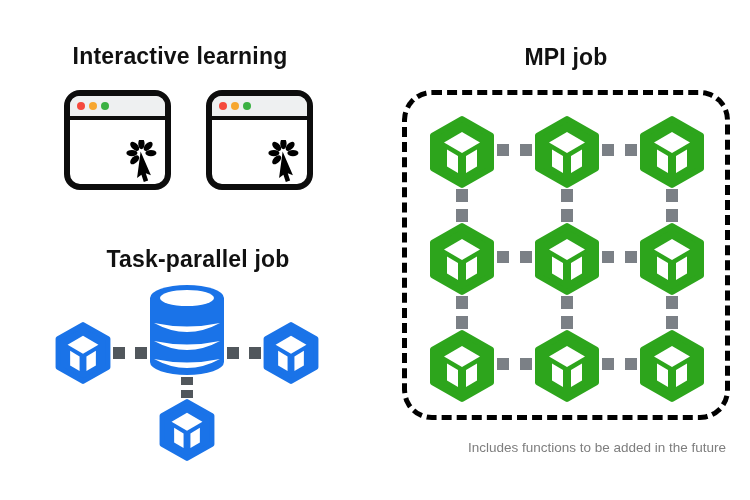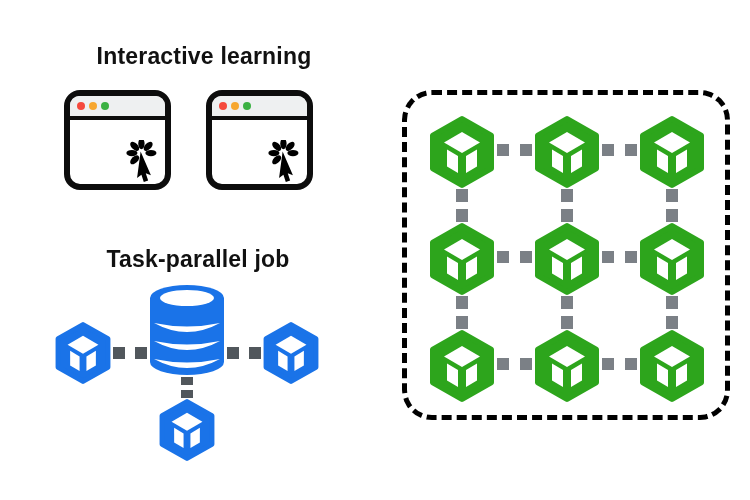--- a/index.html
+++ b/index.html
@@ -79,21 +79,21 @@
         <ellipse cx="10" cy="16" rx="4" ry="7" transform="rotate(90 10 16)"></ellipse>
         <ellipse cx="13.5" cy="24.5" rx="4" ry="7" transform="rotate(45 13.5 24.5)"></ellipse>
         <path d="M21 14 L34 44 L27.5 41.5 L30.5 50.5 L25 52.5 L22 43.5 L16.5 47.5 Z"></path>
       </g>
     </symbol>
   </defs>
 </svg>
 
 <div class="canvas">
 
-  <h2 class="title" style="left:204px;top:43px;margin:0">Interactive learning</h2>
+  <h2 class="title" style="left:180px;top:43px;margin:0">Interactive learning</h2>
 
   <div class="window" style="left:64px;top:90px">
     <div class="window-header">
       <span class="dot red"></span>
       <span class="dot yellow"></span>
       <span class="dot green"></span>
     </div>
     <div class="window-body">
       <svg class="click-icon">
           <use href="#sym-click"></use>
@@ -127,20 +127,21 @@
       <use href="#sym-cube"></use>
     </svg>
   <svg class="cube blue" style="left:157px;top:398px" width="60" height="64">
       <use href="#sym-cube"></use>
     </svg>
 
   <div class="conn blue-h" style="left:113px;top:347px"></div>
   <div class="conn blue-h" style="left:227px;top:347px"></div>
   <div class="conn blue-v" style="left:181px;top:377px"></div>
 
+  <h2 class="title" style="left:566px;top:44px;margin:0">MPI job</h2>
 
   <div class="mpi-box"></div>
 
   <svg class="cube green" style="left:427px;top:115px" width="70" height="74">
       <use href="#sym-cube"></use>
     </svg>
   <svg class="cube green" style="left:532px;top:115px" width="70" height="74">
       <use href="#sym-cube"></use>
     </svg>
   <svg class="cube green" style="left:637px;top:115px" width="70" height="74">
@@ -171,14 +172,15 @@
   <div class="conn mpi-h" style="left:602px;top:251px"></div>
   <div class="conn mpi-h" style="left:497px;top:358px"></div>
   <div class="conn mpi-h" style="left:602px;top:358px"></div>
   <div class="conn mpi-v" style="left:456px;top:189px"></div>
   <div class="conn mpi-v" style="left:561px;top:189px"></div>
   <div class="conn mpi-v" style="left:666px;top:189px"></div>
   <div class="conn mpi-v" style="left:456px;top:296px"></div>
   <div class="conn mpi-v" style="left:561px;top:296px"></div>
   <div class="conn mpi-v" style="left:666px;top:296px"></div>
 
+  <div class="caption" style="left:597px;top:440px">Includes functions to be added in the future</div>
 
 </div>
 
 </body></html>

